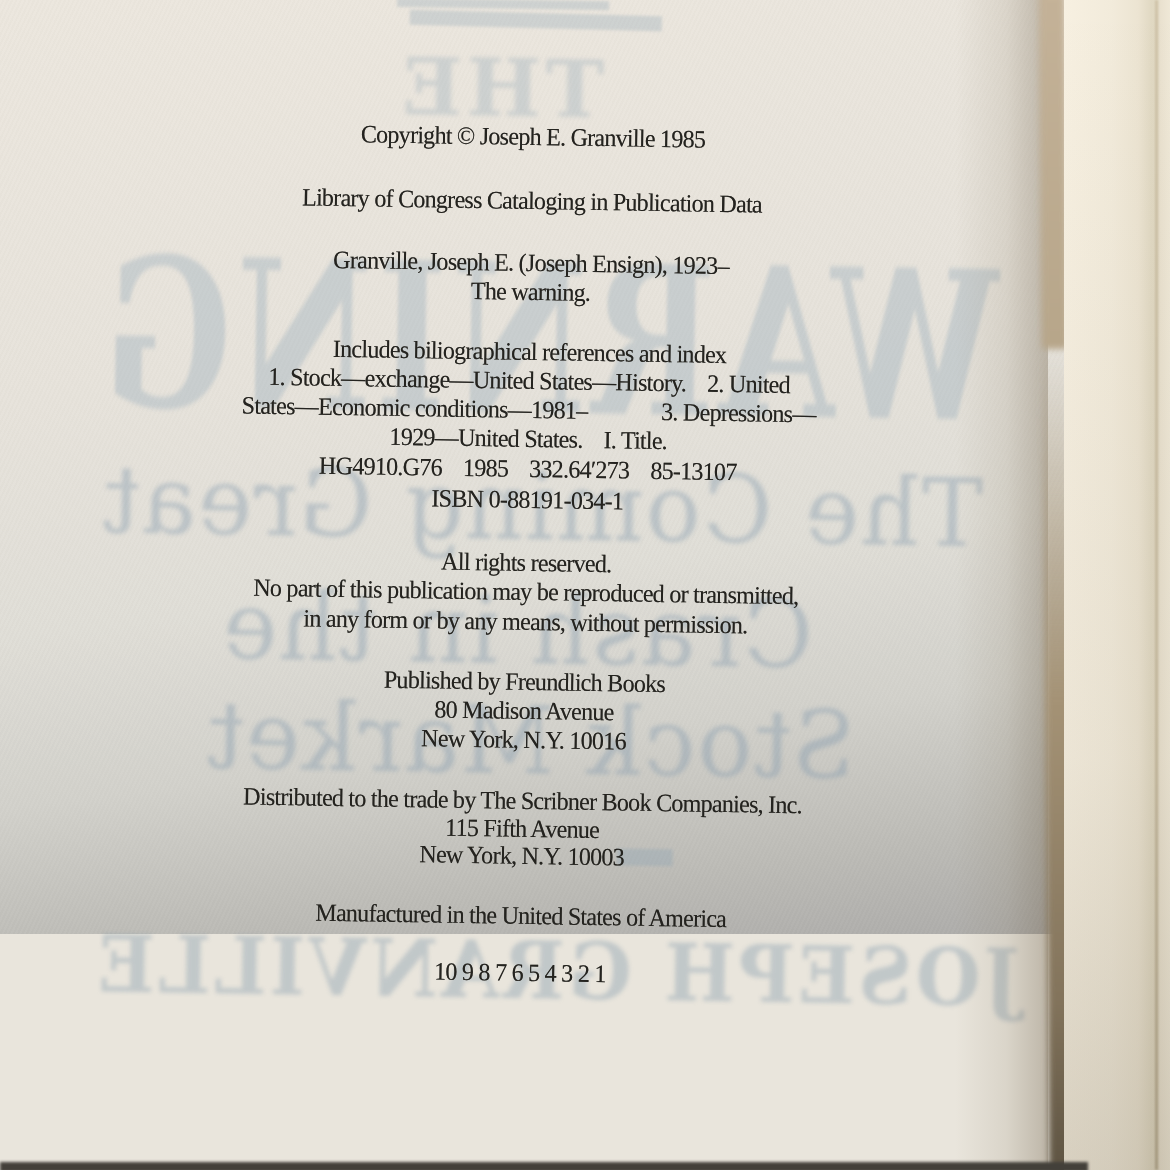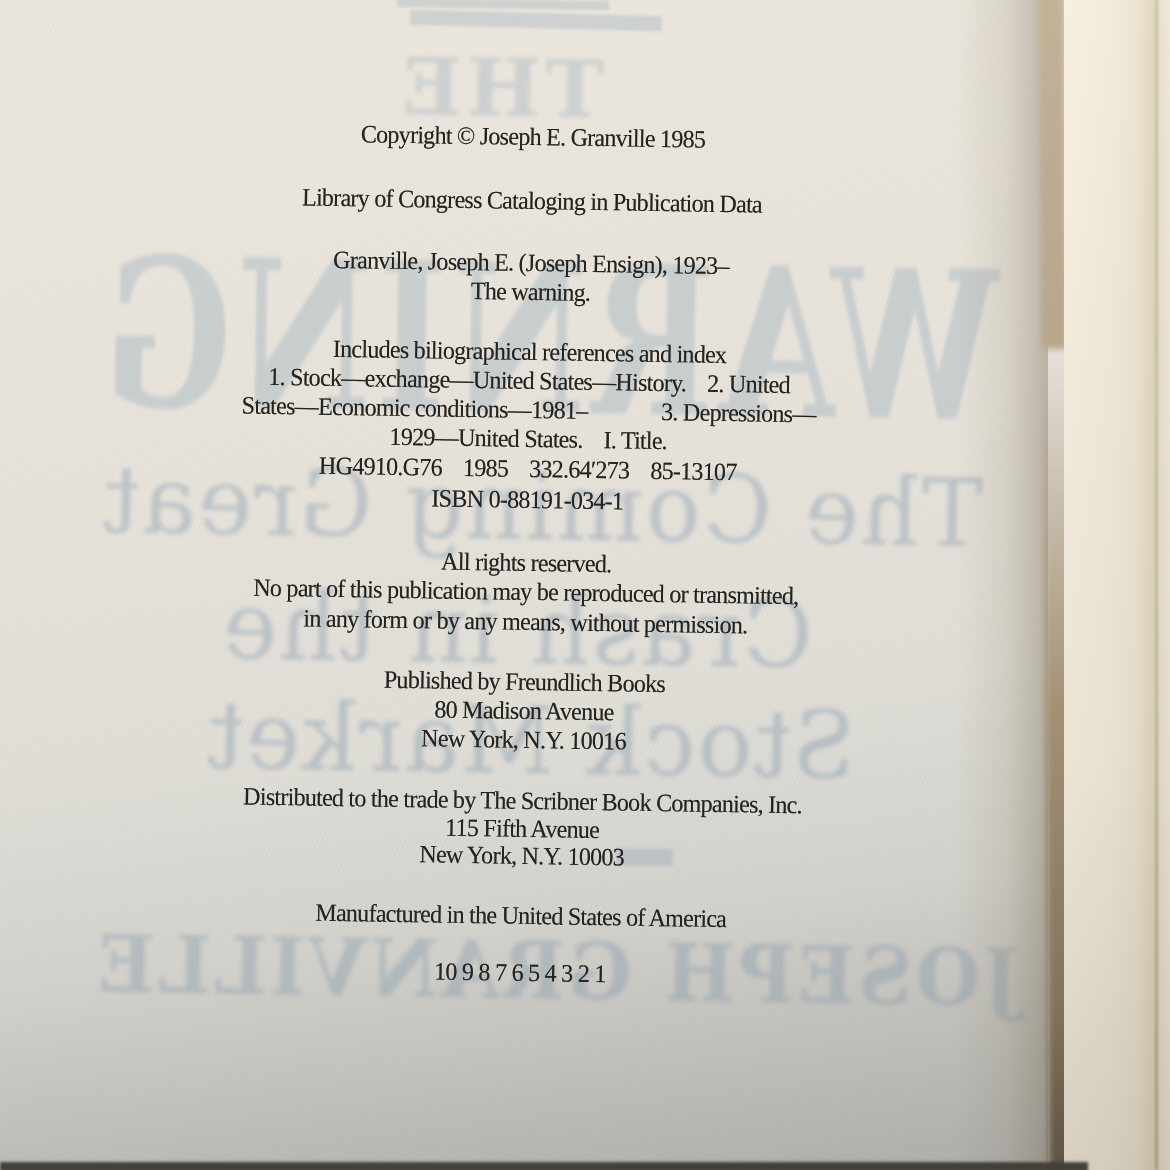--- a/index.html
+++ b/index.html
@@ -4,21 +4,21 @@
 <style>
   html,body{margin:0;padding:0;}
   body{
     width:1170px;height:1170px;overflow:hidden;position:relative;
     font-family:"Liberation Serif","DejaVu Serif",serif;
     background:#e9e5dc;
   }
   .scene{position:absolute;inset:0;}
   
   .page{
-    position:absolute;left:0;top:0;width:1066px;height:1170px;
+    position:absolute;left:0;top:0;width:1066px;height:934px;
     background:
       repeating-linear-gradient(115deg, rgba(255,255,255,0.016) 0 2px, rgba(0,0,0,0.013) 2px 4px),
       linear-gradient(173deg,#ece7de 0%,#e7e3db 38%,#e0ded7 60%,#d2d1cb 76%,#bcbbb6 90%,#adacaa 100%);
   }
   
   .edge-shadow{
     position:absolute;left:955px;top:0;width:93px;height:1170px;
     background:linear-gradient(90deg, rgba(140,128,105,0) 0%, rgba(140,128,105,0.16) 55%, rgba(118,104,82,0.38) 100%);
   }
   

